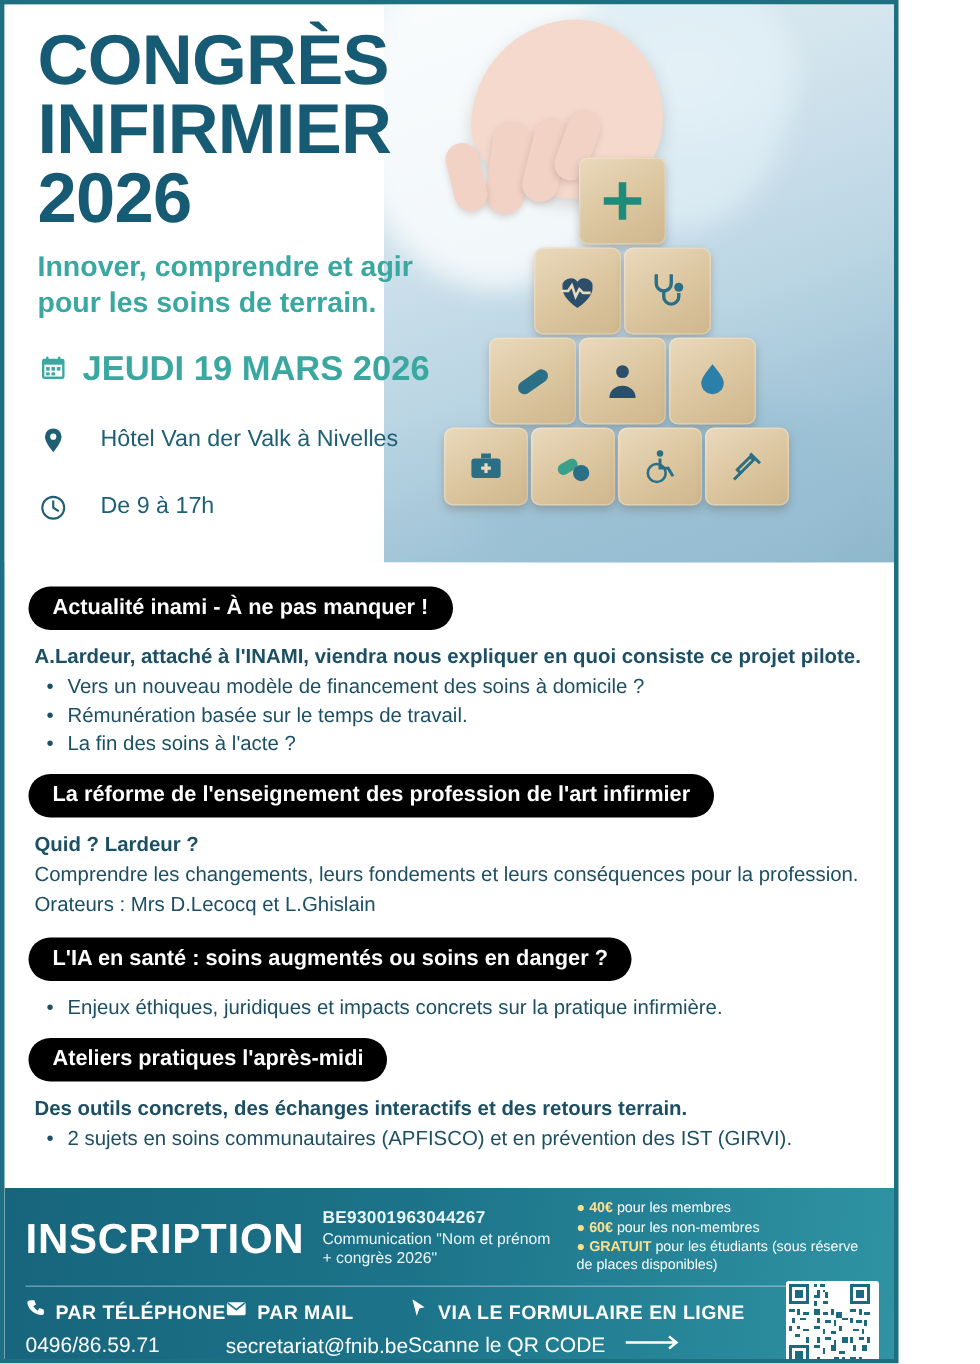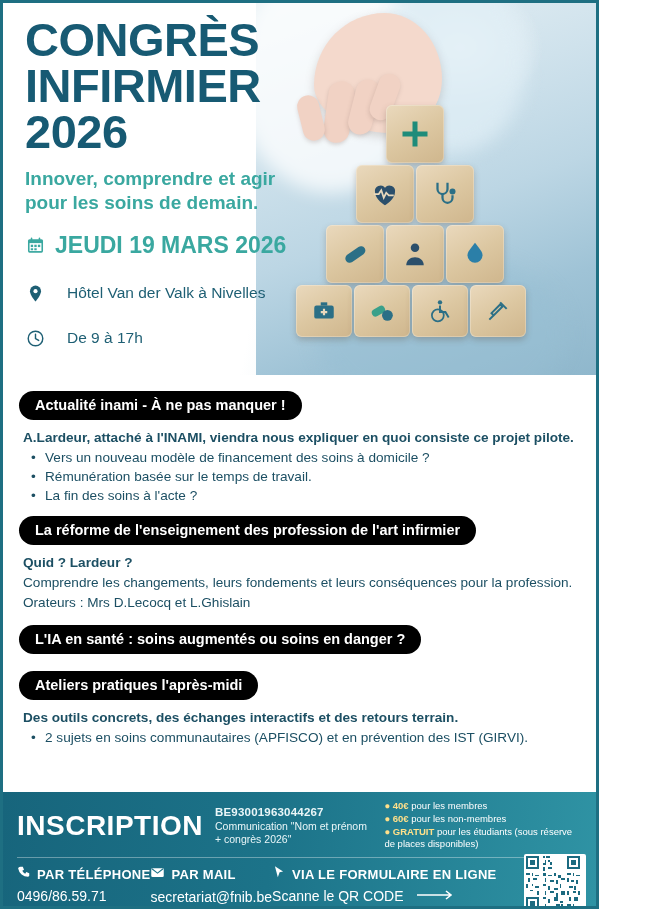--- a/index.html
+++ b/index.html
@@ -249,21 +249,21 @@
         </div>
       </div>
     </div>
 
     <div class="hero-text">
       <h1 class="title">
         <span>CONGRÈS</span>
         <span>INFIRMIER</span>
         <span>2026</span>
       </h1>
-      <div class="subtitle">Innover, comprendre et agir pour les soins de demain.</div>
+      <div class="subtitle">Innover, comprendre et agir pour les soins de terrain.</div>
 
       <div class="date-line">
         <span class="ico">
           <svg viewBox="0 0 24 24">
               <rect x="2.5" y="4" width="19" height="17" rx="2" fill="#3aa8a0"></rect>
               <rect x="4.5" y="9" width="15" height="10" fill="#ffffff"></rect>
               <rect x="6" y="11" width="3" height="3" fill="#3aa8a0"></rect>
               <rect x="10.5" y="11" width="3" height="3" fill="#3aa8a0"></rect>
               <rect x="15" y="11" width="3" height="3" fill="#3aa8a0"></rect>
               <rect x="6" y="15.5" width="3" height="2.5" fill="#3aa8a0"></rect>
@@ -325,20 +325,23 @@
       <div class="sess-body">
         <p class="lead">Quid ? Lardeur ?</p>
         <p>Comprendre les changements, leurs fondements et leurs conséquences pour la profession.</p>
         <p>Orateurs : Mrs D.Lecocq et L.Ghislain</p>
       </div>
     </div>
 
     <div>
       <div class="pill">L'IA en santé : soins augmentés ou soins en danger ?</div>
       <div class="sess-body">
+        <ul>
+          <li>Enjeux éthiques, juridiques et impacts concrets sur la pratique infirmière.</li>
+        </ul>
       </div>
     </div>
 
     <div>
       <div class="pill">Ateliers pratiques l'après-midi</div>
       <div class="sess-body">
         <p class="lead">Des outils concrets, des échanges interactifs et des retours terrain.</p>
         <ul>
           <li>2 sujets en soins communautaires (APFISCO) et en prévention des IST (GIRVI).</li>
         </ul>

